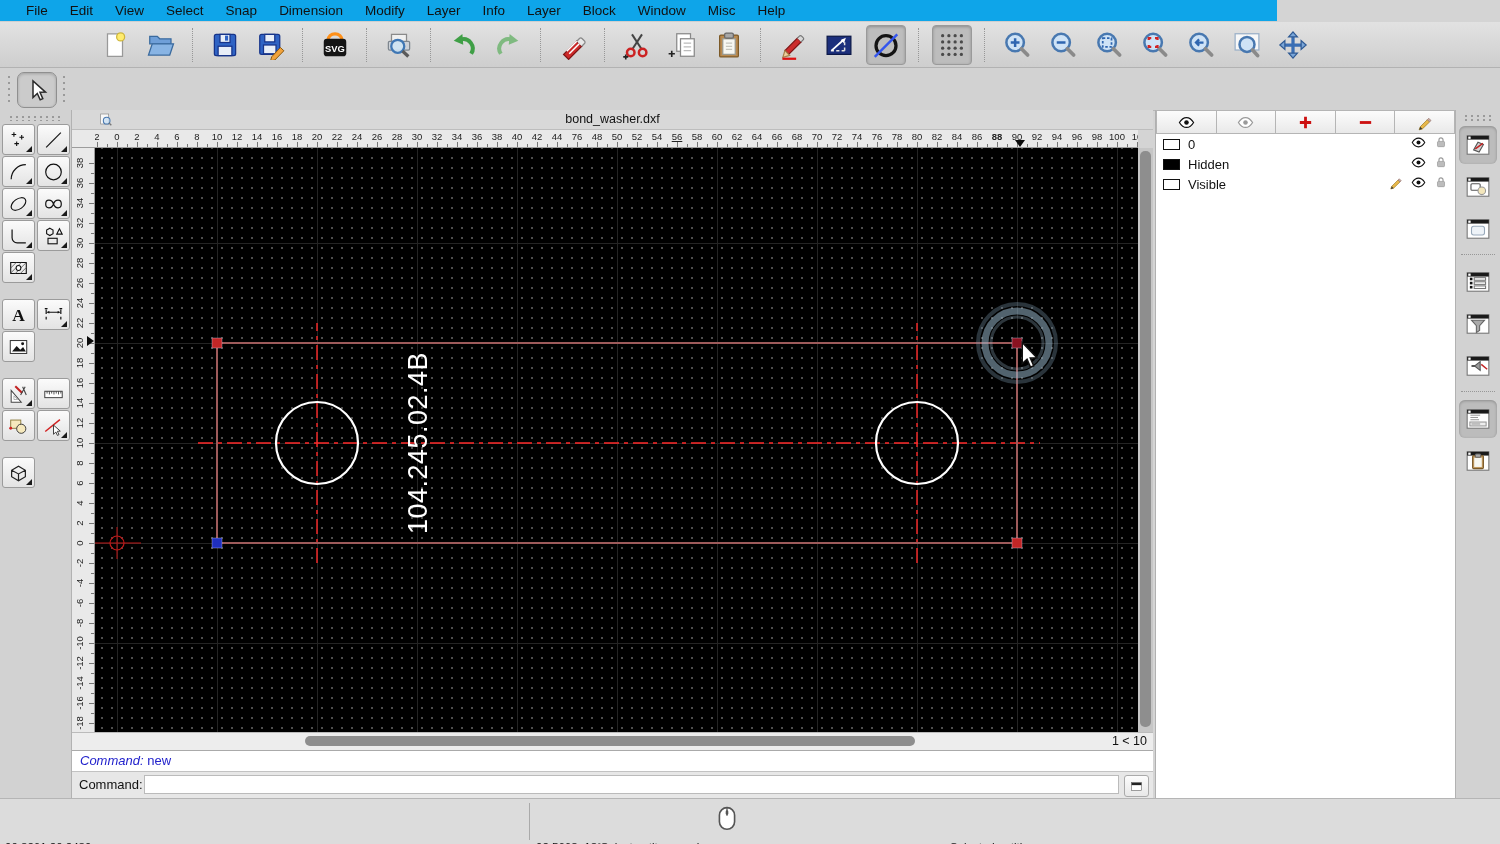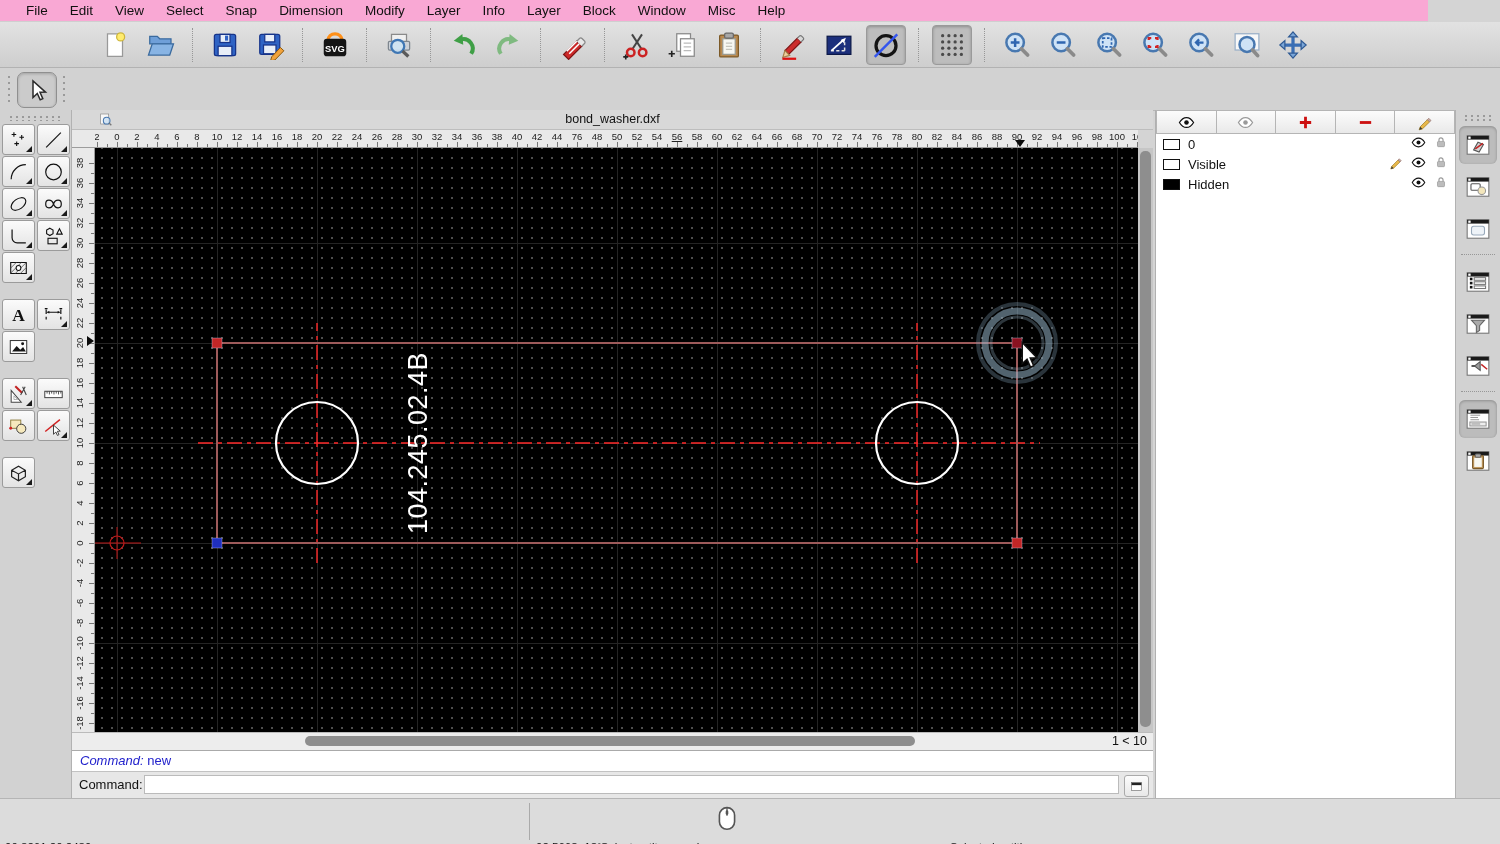--- a/index.html
+++ b/index.html
@@ -1,21 +1,21 @@
 <!DOCTYPE html>
 <html><head>
 <meta charset="utf-8">
 <style>
   html,body{margin:0;padding:0;}
   body{width:1500px;height:844px;position:relative;overflow:hidden;
        font-family:"Liberation Sans",sans-serif;background:#d4d4d4;color:#111;}
   .abs{position:absolute;}
 
   
-  .menubar{left:0;top:0;width:1428px;height:22px;background:#f9a8d4;border-bottom:1px solid #cfcfcf;
+  .menubar{left:0;top:0;width:1277px;height:22px;background:#0ea5e9;border-bottom:1px solid #cfcfcf;
            display:flex;align-items:center;padding-left:15px;box-sizing:border-box;}
   .menubar .mitem{font-size:13.5px;padding:0 11px;white-space:nowrap;}
 
   
   .toolbar1{left:0;top:22px;width:1500px;height:46px;background:linear-gradient(#e2e2e2,#cecece);
             border-bottom:1px solid #b2b2b2;display:flex;align-items:center;padding-left:92px;box-sizing:border-box;}
   .tbtn{width:38px;height:38px;display:flex;align-items:center;justify-content:center;border-radius:4px;margin:0 4px;}
   .tbtn svg{width:30px;height:30px;}
   .tbtn.pressed{background:#bdbdbd;border:1px solid #9a9a9a;box-shadow:inset 0 1px 3px rgba(0,0,0,.25);}
   .tsep{width:1px;height:34px;border-left:1px dotted #979797;margin:0 8px;}
@@ -639,21 +639,21 @@
     <span class="rlab" style="left: 702px;">68</span>
     <span class="rlab" style="left: 722px;">70</span>
     <span class="rlab" style="left: 742px;">72</span>
     <span class="rlab" style="left: 762px;">74</span>
     <span class="rlab" style="left: 782px;">76</span>
     <span class="rlab" style="left: 802px;">78</span>
     <span class="rlab" style="left: 822px;">80</span>
     <span class="rlab" style="left: 842px;">82</span>
     <span class="rlab" style="left: 862px;">84</span>
     <span class="rlab" style="left: 882px;">86</span>
-    <span class="rlab" style="left: 902px;">88</span>
+    <span class="rlab" style="left: 902px; font-weight: bold;">88</span>
     <span class="rlab" style="left: 922px;">90</span>
     <span class="rlab" style="left: 942px;">92</span>
     <span class="rlab" style="left: 962px;">94</span>
     <span class="rlab" style="left: 982px;">96</span>
     <span class="rlab" style="left: 1002px;">98</span>
     <span class="rlab" style="left: 1022px; text-align: center;">100</span>
     <span class="rlab" style="left: 1042px;">10</span>
     <div class="marktop" style="left: 920.261px;"></div>
   </div>
 <div class="abs rulerleft">
@@ -831,39 +831,39 @@
         <span><svg viewBox="0 0 24 24" style="width: 15px; height: 15px;">
             <path d="M2 12c3-5 7-7 10-7s7 2 10 7c-3 5-7 7-10 7s-7-2-10-7z" fill="#fff" stroke="#111" stroke-width="1.7"></path>
             <circle cx="12" cy="12" r="3.2" fill="#111"></circle>
           </svg></span>
         <span><svg viewBox="0 0 24 24" style="width: 14px; height: 14px;">
             <rect x="6" y="11" width="12" height="9" rx="1.5" fill="#bcbcbc" stroke="#8a8a8a"></rect>
             <path d="M8.5 11V8.5a3.5 3.5 0 0 1 7 0V11" fill="none" stroke="#9a9a9a" stroke-width="2"></path>
           </svg></span>
       </div>
       <div class="lrow">
-        <span class="lswatch" style="background: rgb(255, 255, 255);"></span>
-        <span class="lname">Visible</span>
-        <span><svg viewBox="0 0 24 24" style="width: 15px; height: 15px;">
-            <path d="M6 18L16 8l3.2 3.2L9 21l-4.6 1.4z" fill="#e8b84b" stroke="#9a7a20"></path>
-            <path d="M16 8l2-2 3.2 3.2-2 2z" fill="#c9a9a0" stroke="#96766e"></path>
-            <path d="M6 18l-1.4 4.4L9 21z" fill="#3a3a3a"></path>
-          </svg></span>
+        <span class="lswatch" style="background: rgb(0, 0, 0);"></span>
+        <span class="lname">Hidden</span>
         <span><svg viewBox="0 0 24 24" style="width: 15px; height: 15px;">
             <path d="M2 12c3-5 7-7 10-7s7 2 10 7c-3 5-7 7-10 7s-7-2-10-7z" fill="#fff" stroke="#111" stroke-width="1.7"></path>
             <circle cx="12" cy="12" r="3.2" fill="#111"></circle>
           </svg></span>
         <span><svg viewBox="0 0 24 24" style="width: 14px; height: 14px;">
             <rect x="6" y="11" width="12" height="9" rx="1.5" fill="#bcbcbc" stroke="#8a8a8a"></rect>
             <path d="M8.5 11V8.5a3.5 3.5 0 0 1 7 0V11" fill="none" stroke="#9a9a9a" stroke-width="2"></path>
           </svg></span>
       </div>
       <div class="lrow">
-        <span class="lswatch" style="background: rgb(0, 0, 0);"></span>
-        <span class="lname">Hidden</span>
+        <span class="lswatch" style="background: rgb(255, 255, 255);"></span>
+        <span class="lname">Visible</span>
+        <span><svg viewBox="0 0 24 24" style="width: 15px; height: 15px;">
+            <path d="M6 18L16 8l3.2 3.2L9 21l-4.6 1.4z" fill="#e8b84b" stroke="#9a7a20"></path>
+            <path d="M16 8l2-2 3.2 3.2-2 2z" fill="#c9a9a0" stroke="#96766e"></path>
+            <path d="M6 18l-1.4 4.4L9 21z" fill="#3a3a3a"></path>
+          </svg></span>
         <span><svg viewBox="0 0 24 24" style="width: 15px; height: 15px;">
             <path d="M2 12c3-5 7-7 10-7s7 2 10 7c-3 5-7 7-10 7s-7-2-10-7z" fill="#fff" stroke="#111" stroke-width="1.7"></path>
             <circle cx="12" cy="12" r="3.2" fill="#111"></circle>
           </svg></span>
         <span><svg viewBox="0 0 24 24" style="width: 14px; height: 14px;">
             <rect x="6" y="11" width="12" height="9" rx="1.5" fill="#bcbcbc" stroke="#8a8a8a"></rect>
             <path d="M8.5 11V8.5a3.5 3.5 0 0 1 7 0V11" fill="none" stroke="#9a9a9a" stroke-width="2"></path>
           </svg></span>
       </div>
     </div>

